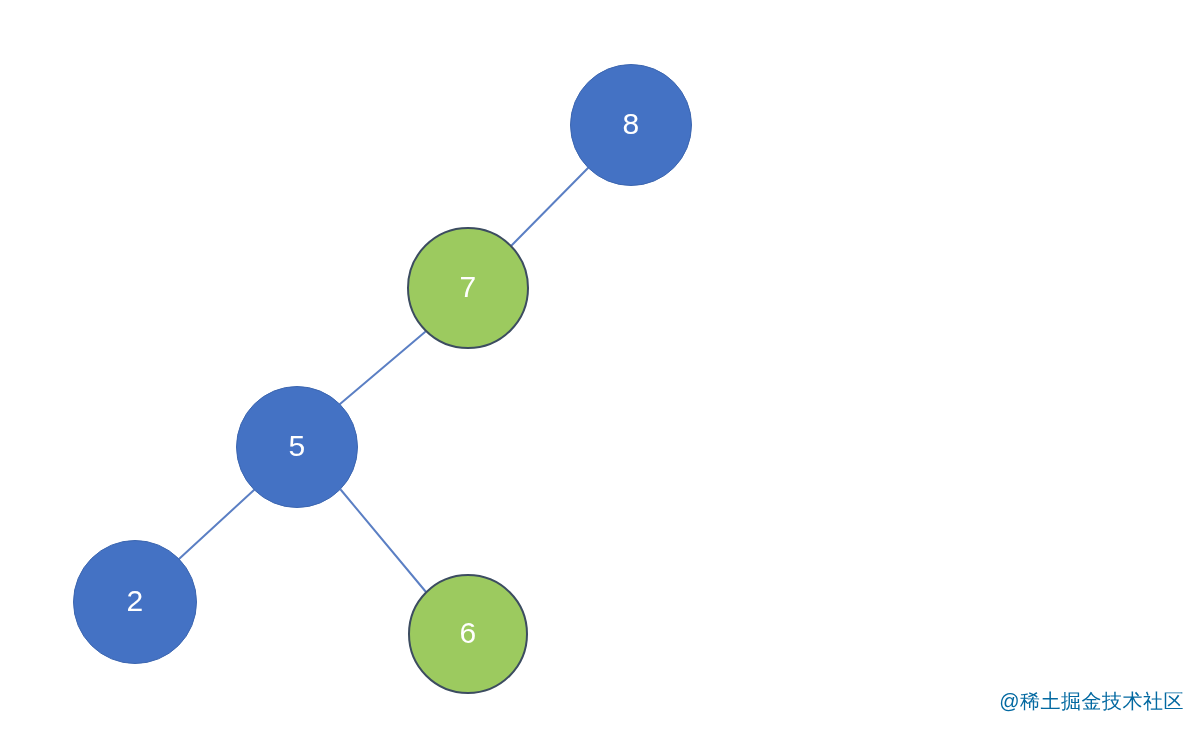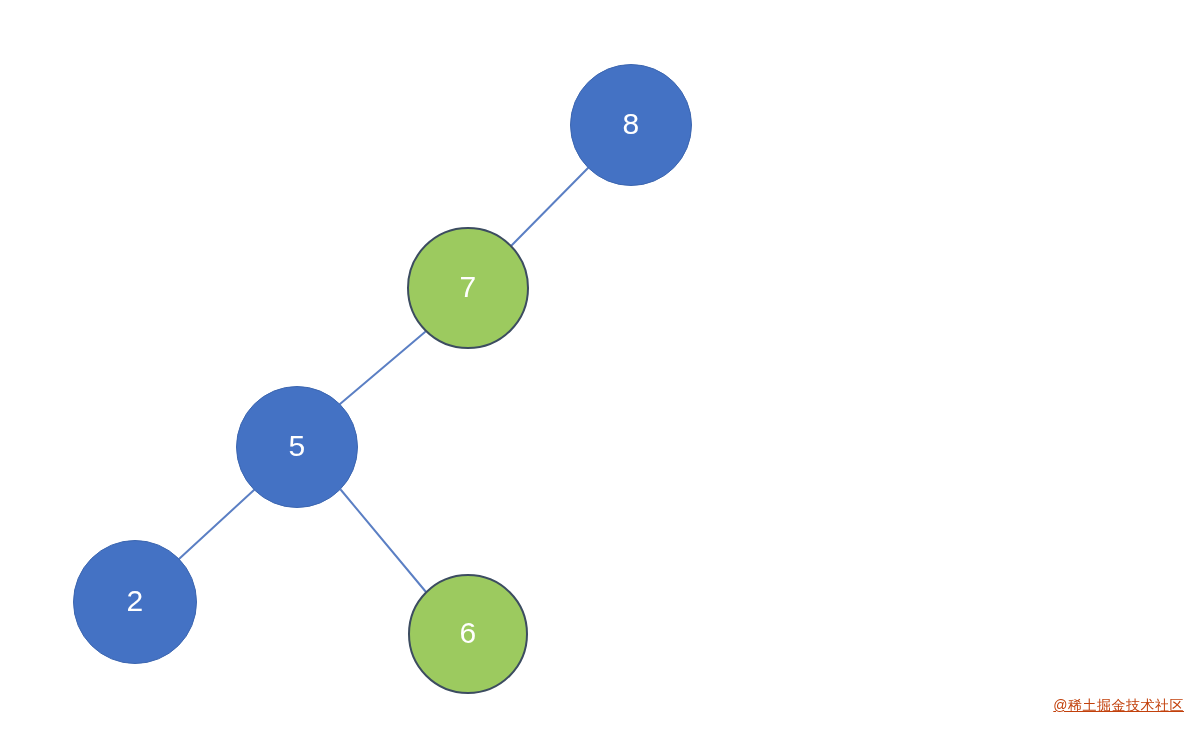--- a/index.html
+++ b/index.html
@@ -47,26 +47,25 @@
     border: 2px solid #3c4c60;
   }
   .node-label {
     pointer-events: none;
     transform: translateY(-1px);
   }
   #watermark {
     position: absolute;
     right: 16px;
     bottom: 24px;
-    color: #c2410c;
-    font-size: 14px;
+    color: #0369a1;
+    font-size: 20px;
     letter-spacing: 0.5px;
     white-space: nowrap;
     user-select: none;
-    text-decoration: underline;
   }
 </style>
 </head>
 <body>
 
 <div id="canvas">
 
   <svg id="edge-layer" viewBox="0 0 1200 739">
       <line x1="588" y1="168" x2="512" y2="245" stroke="#5b7fc4" stroke-width="2" stroke-linecap="round"></line>
       <line x1="425" y1="332" x2="340" y2="404" stroke="#5b7fc4" stroke-width="2" stroke-linecap="round"></line>

